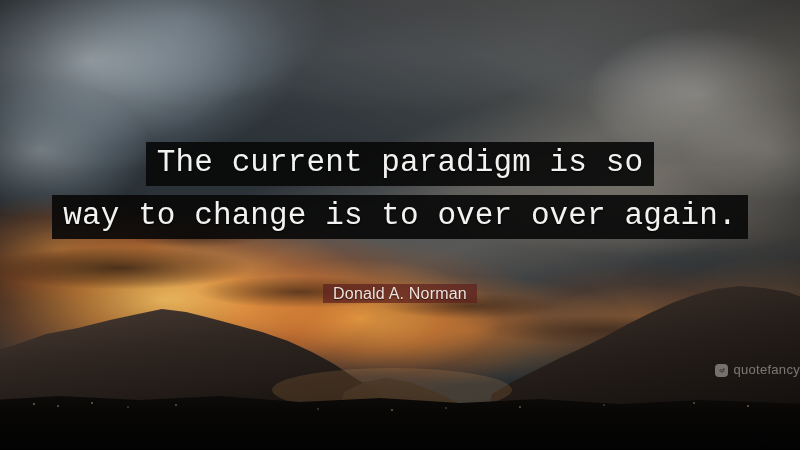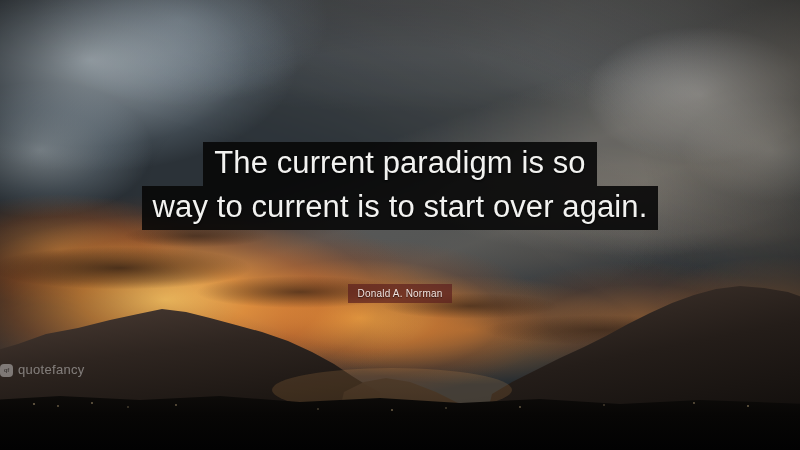--- a/index.html
+++ b/index.html
@@ -130,20 +130,22 @@
     left: 0;
     right: 0;
     top: 142px;
     z-index: 8;
     text-align: center;
   }
 
   .quote-line-wrap {
     display: block;
     line-height: 0;
+    margin-bottom: 9px;
+    font-family: Liberation Mono, monospace;
   }
 
   .quote-line {
     display: inline-block;
     background: rgba(8,8,8,0.90);
     color: #f2f2f0;
     font-size: 31px;
     line-height: 40px;
     font-weight: 400;
     letter-spacing: 0.1px;
@@ -159,40 +161,40 @@
     top: 284px;
     z-index: 8;
     text-align: center;
     line-height: 0;
   }
 
   #attribution {
     display: inline-block;
     background: rgba(92,32,30,0.70);
     color: #f0e2dd;
-    font-size: 10px;
+    font-size: 16px;
     line-height: 19px;
     font-weight: 400;
     letter-spacing: 0.2px;
     padding: 0 10px;
     white-space: nowrap;
     text-shadow: 0 1px 1px rgba(0,0,0,0.6);
   }
 
   
 
   #watermark {
     position: absolute;
     left: 0;
     right: 0;
     top: 363px;
     z-index: 9;
     display: flex;
     align-items: center;
-    justify-content: flex-start;
+    justify-content: flex-end;
     gap: 5px;
     opacity: 0.46;
   }
   #watermark-badge {
     width: 13px;
     height: 13px;
     border-radius: 4px;
     background: rgba(236,236,236,0.92);
     color: #5d5d5d;
     font-size: 6px;
@@ -282,21 +284,21 @@
     </svg>
   </div>
 
   <div class="layer" id="vignette"></div>
 
   <div id="quote-block">
     <div class="quote-line-wrap">
       <span class="quote-line">The current paradigm is so</span>
     </div>
     <div class="quote-line-wrap">
-      <span class="quote-line">way to current is to start over again.</span>
+      <span class="quote-line">way to change is to over over again.</span>
     </div>
   </div>
 
   <div id="attribution-wrap">
     <span id="attribution">Donald A. Norman</span>
   </div>
 
   <div id="watermark">
     <span id="watermark-badge">qf</span>
     <span id="watermark-text">quotefancy</span>

